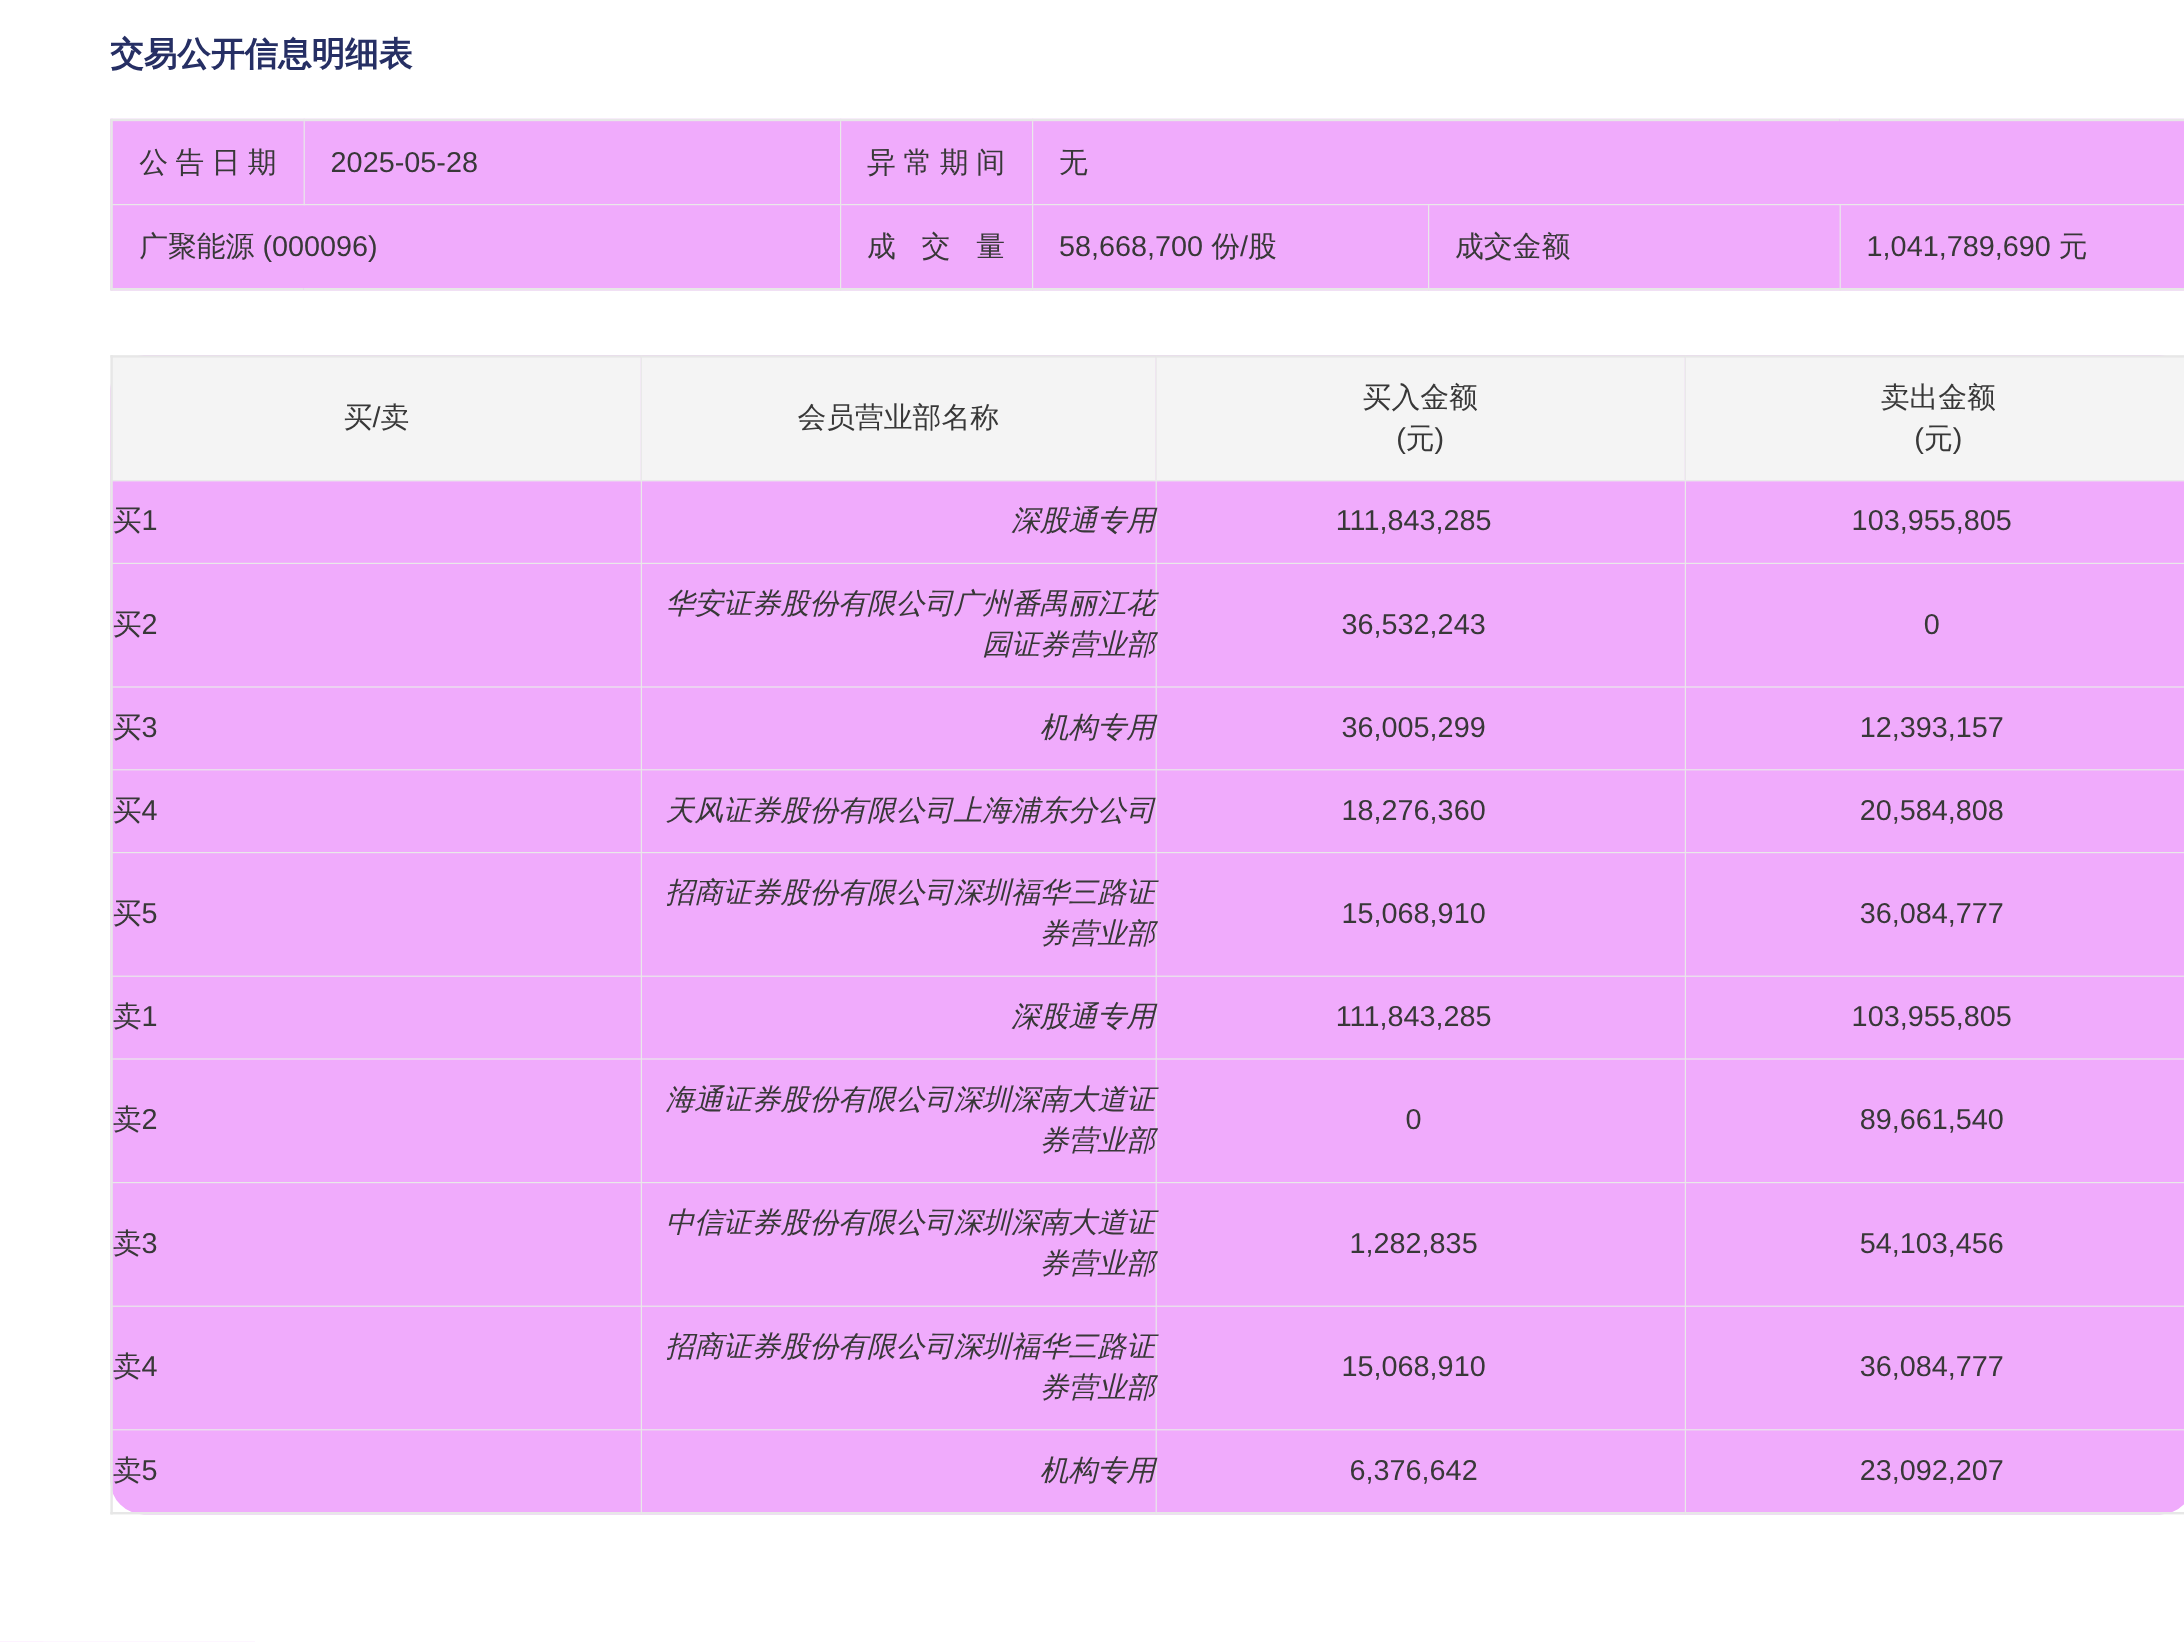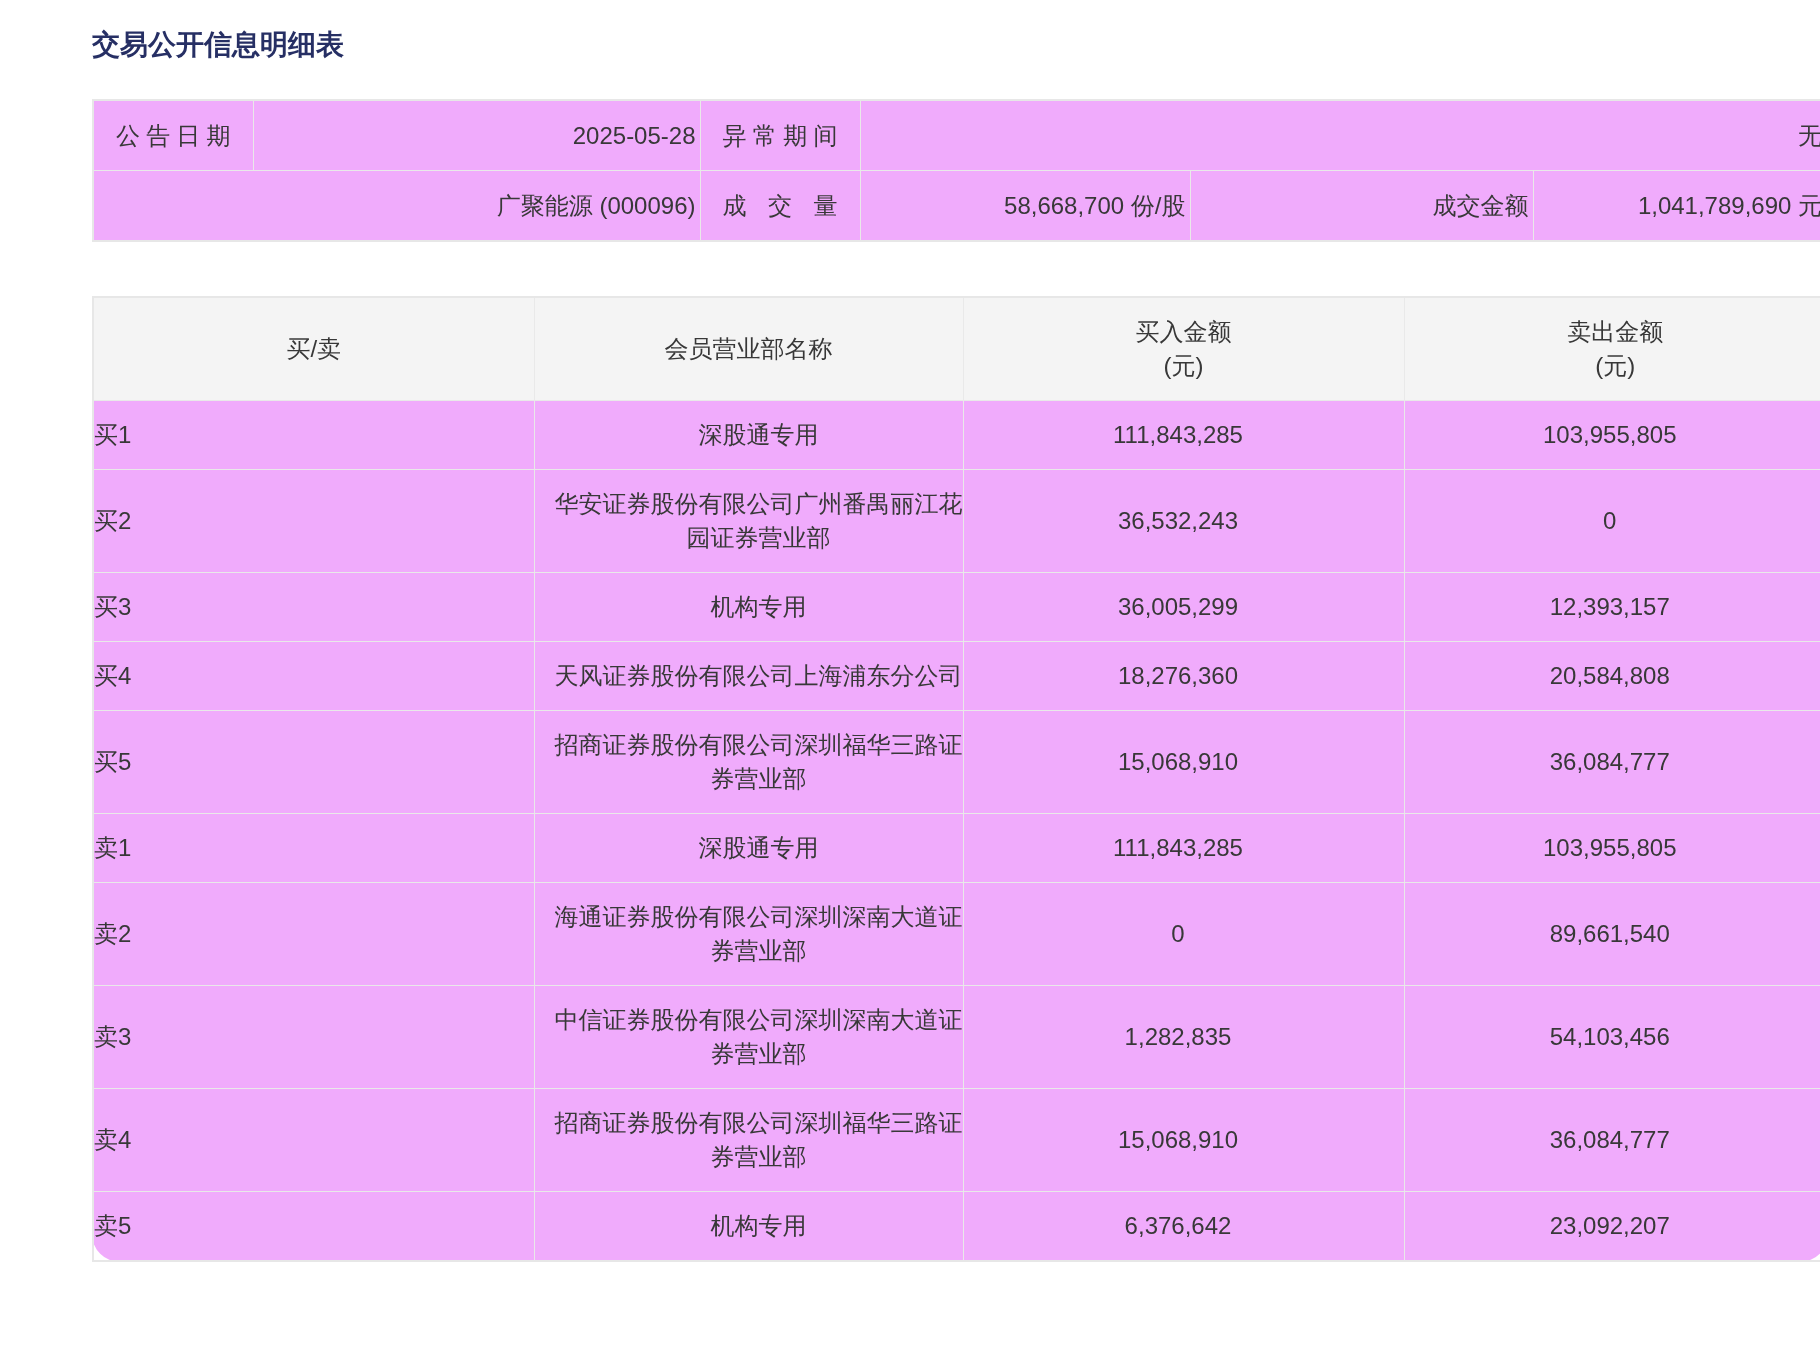--- a/index.html
+++ b/index.html
@@ -33,21 +33,20 @@
     border: 2px solid #e7e7e7;
   }
   td, th {
     border: 1px solid #e9e9e9;
     font-size: 24px;
     font-weight: normal;
     color: #383838;
     vertical-align: middle;
     box-sizing: border-box;
     word-break: break-all;
-    text-align: right;
   }
   
   .info-table {
     margin-top: 36px;
   }
   .info-table td {
     padding: 21px 4px 21px 22px;
     line-height: 27px;
   }
   .info-table td.justify-label {
@@ -67,23 +66,24 @@
     line-height: 34px;
   }
   .rank-table td {
     padding: 17px 0;
     line-height: 34px;
   }
   .rank-table td.cell-side {
     text-align: left;
   }
   .rank-table td.cell-branch {
-    text-align: center;
+    text-align: right;
     padding-left: 20px;
     padding-right: 0;
+    font-style: italic;
   }
   .rank-table td.cell-amount {
     text-align: center;
     padding-right: 11px;
   }
 </style>
 </head>
 <body>
 
 <div class="page">

